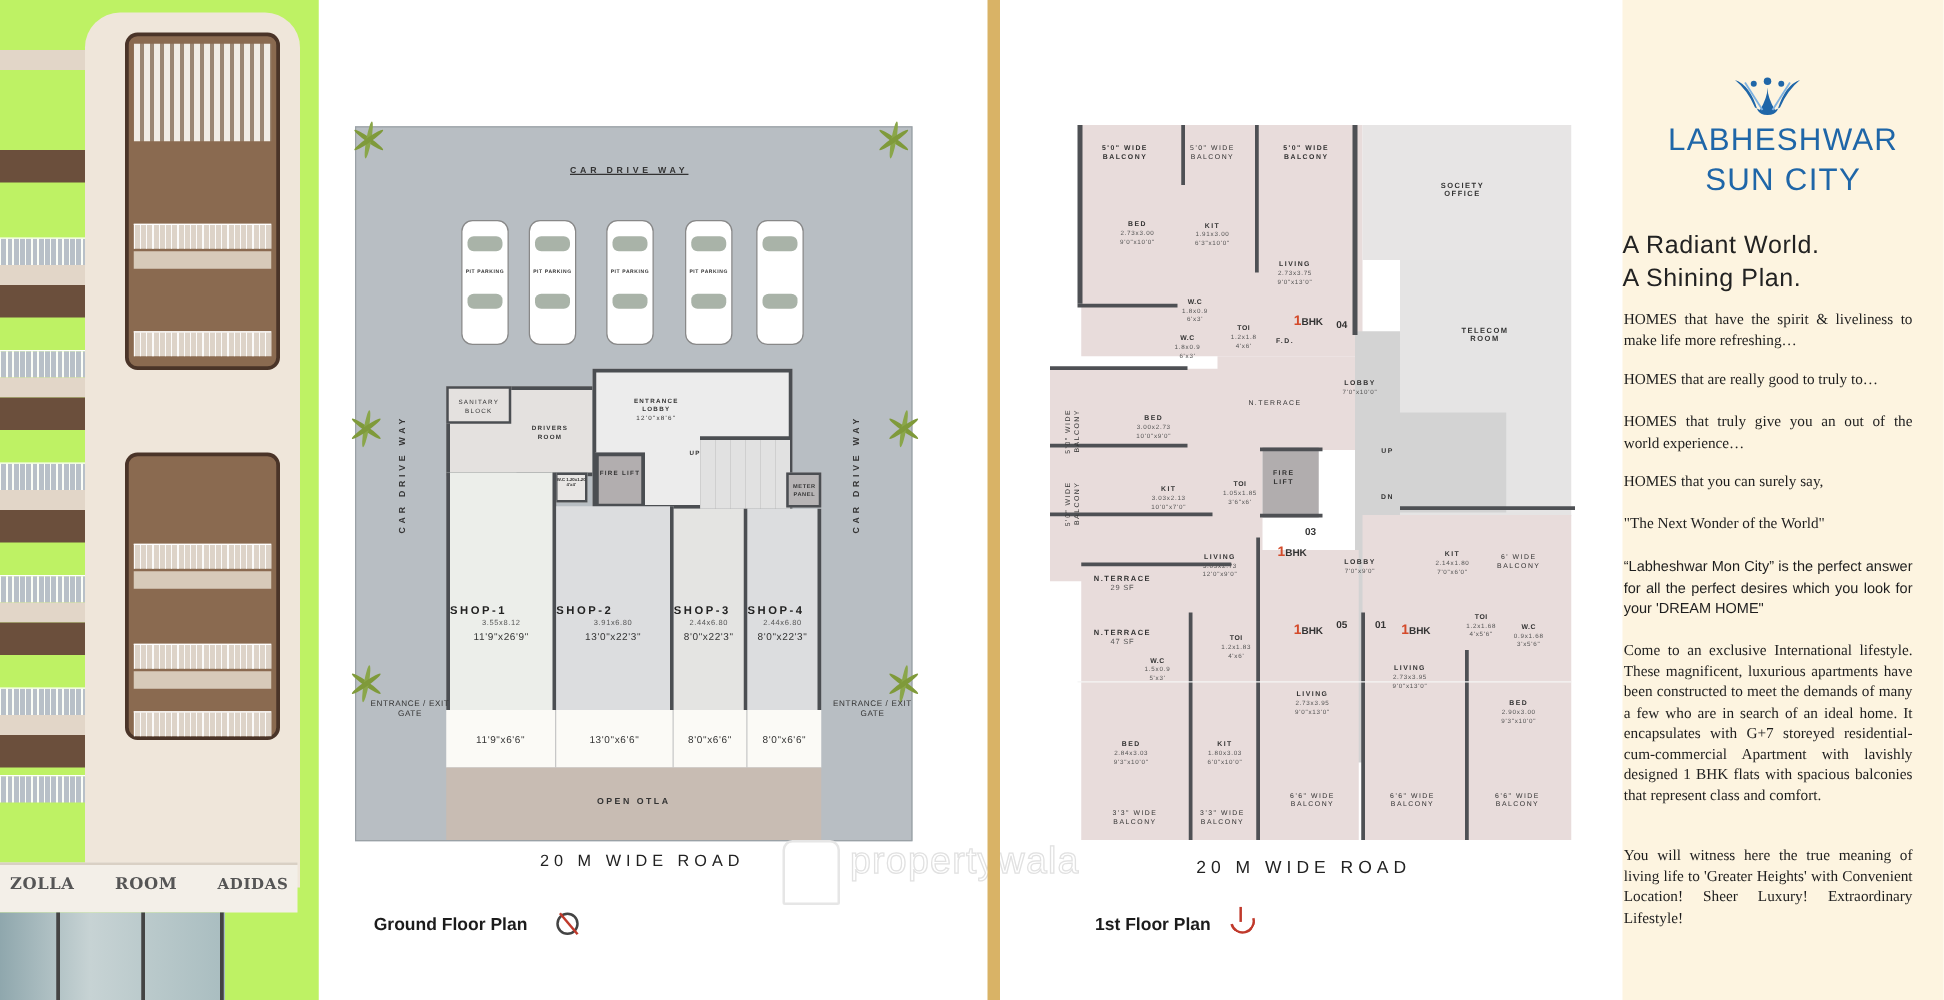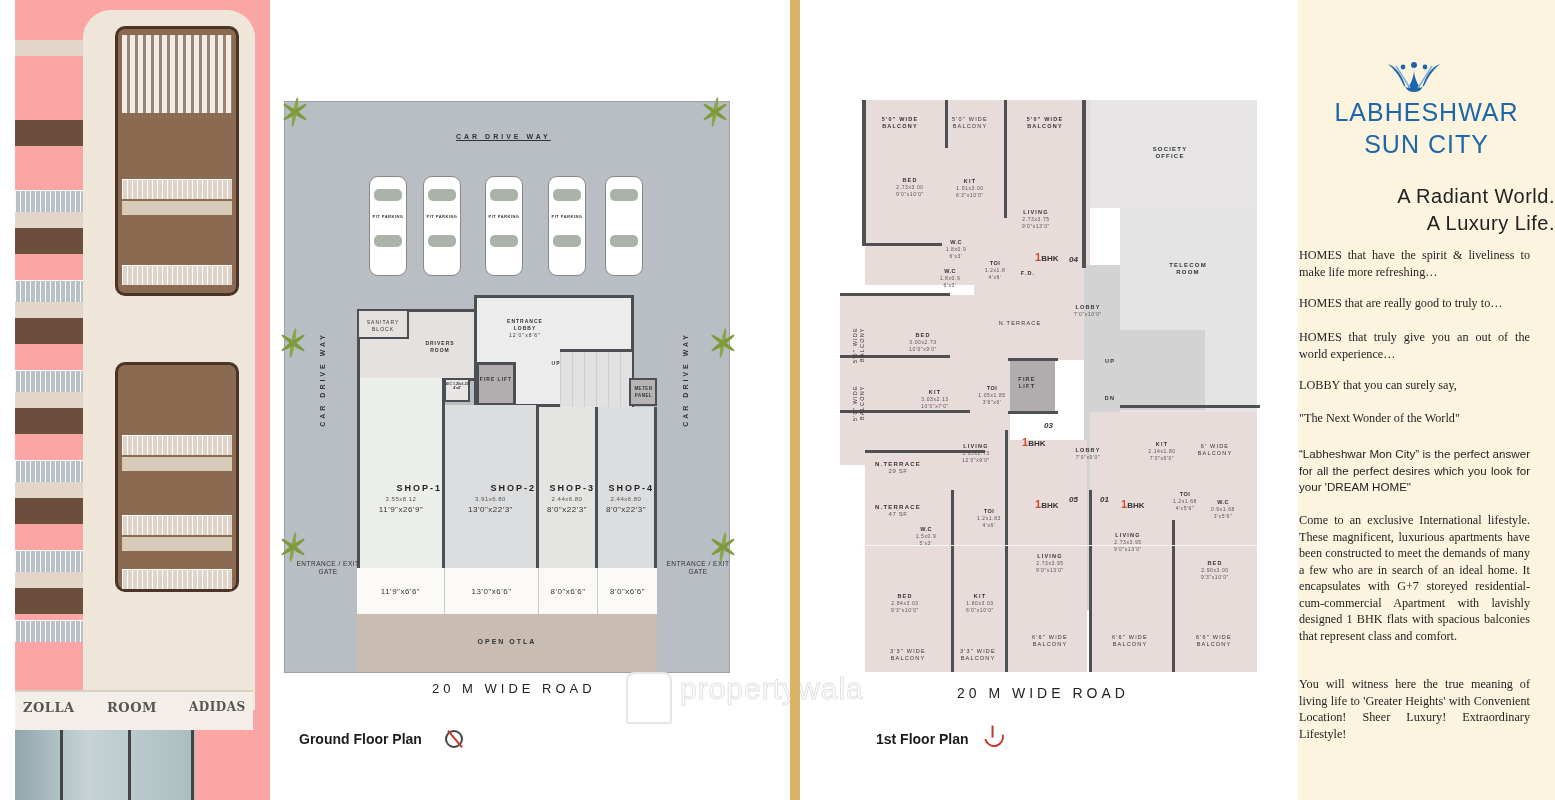--- a/index.html
+++ b/index.html
@@ -1,20 +1,20 @@
 <!DOCTYPE html>
 <html><head>
 <meta charset="utf-8">
 <style>
   * { box-sizing: border-box; margin: 0; padding: 0; }
   html, body { width: 1555px; height: 800px; overflow: hidden; background: #ffffff; }
   body { position: relative; font-family: "Liberation Sans", sans-serif; color: #333; }
 
   
-  .render { position: absolute; left: 15px; top: 0; width: 255px; height: 800px; background: #fca5a5; overflow: hidden; }
+  .render { position: absolute; left: 0; top: 0; width: 255px; height: 800px; background: #bef264; overflow: hidden; }
   .bld-tower { position: absolute; left: 68px; top: 10px; width: 172px; height: 700px; background: #efe6da; border-radius: 28px 28px 0 0; }
   .bld-frame { position: absolute; left: 100px; top: 26px; width: 124px; height: 270px; border: 3px solid #4a3428; border-radius: 10px; background: #8a6a50; }
   .bld-frame.f2 { top: 362px; height: 230px; }
   .louver { position: absolute; left: 4px; right: 4px; top: 6px; height: 78px;
             background: repeating-linear-gradient(90deg, #f1ece5 0 5px, #9b8673 5px 8px); }
   .balc { position: absolute; left: 4px; right: 4px; height: 20px; background: #ddd3c8; border-top: 1px solid #fff;
           background-image: repeating-linear-gradient(90deg, rgba(255,255,255,.9) 0 1px, transparent 1px 5px); }
   .slab { position: absolute; left: 4px; right: 4px; height: 14px; background: #d7cab9; }
   .left-wing { position: absolute; left: 0; top: 40px; width: 82px; height: 640px; }
   .wing-slab { position: absolute; left: 0; width: 82px; height: 16px; background: #e2d6c8; }
@@ -33,21 +33,21 @@
   
   .gf-plot { position: absolute; left: 284px; top: 101px; width: 446px; height: 572px; background: #b8bec3; border: 1px solid #9aa1a6; }
   .gf-label { position: absolute; font-size: 7px; letter-spacing: 3px; color: #333; font-weight: bold; }
   .vtext { writing-mode: vertical-rl; transform: rotate(180deg); }
   .car { position: absolute; top: 176px; width: 38px; height: 100px; background: #fff; border: 1px solid #888; border-radius: 9px; }
   .car .ws { position: absolute; left: 4px; right: 4px; height: 12px; background: #a9b3a8; border-radius: 5px; }
   .car .lbl { position: absolute; top: 37px; width: 100%; text-align: center; font-size: 4px; letter-spacing: .5px; color: #333; font-weight: bold; line-height: 5px; }
   .room { position: absolute; border: 3px solid #4b4e52; }
   .room-text { position: absolute; text-align: center; font-size: 5px; letter-spacing: 1px; color: #333; line-height: 7px; font-weight: bold; }
   .shop { position: absolute; top: 378px; height: 190px; border-right: 3px solid #4b4e52; }
-  .shop-name { position: absolute; top: 105px; width: 100%; text-align: right; font-size: 9px; font-weight: bold; letter-spacing: 2px; color: #222; }
+  .shop-name { position: absolute; top: 105px; width: 100%; text-align: left; font-size: 9px; font-weight: bold; letter-spacing: 2px; color: #222; }
   .shop-metric { position: absolute; top: 118px; width: 100%; text-align: center; font-size: 6px; color: #555; letter-spacing: .5px; }
   .shop-imp { position: absolute; top: 127px; width: 100%; text-align: center; font-size: 8px; color: #333; letter-spacing: .5px; }
   .otla-strip { position: absolute; left: 357px; top: 568px; width: 300px; height: 46px; background: #fbfaf6; }
   .otla-cell { position: absolute; top: 0; height: 46px; border-right: 1px solid #c7c7c7; font-size: 8px; letter-spacing: .5px; color: #333; display: flex; align-items: center; justify-content: center; }
   .otla { position: absolute; left: 357px; top: 614px; width: 300px; height: 58px; background: #c8bcb3; }
   .road-label { position: absolute; font-size: 13px; letter-spacing: 4px; color: #222; }
   .plan-title { position: absolute; font-size: 14px; font-weight: bold; color: #1c1c1c; font-family: "Liberation Sans", sans-serif; }
   .compass { position: absolute; width: 18px; height: 18px; border: 2px solid #444; border-radius: 50%; }
   .compass::after { content: ""; position: absolute; left: 7px; top: -4px; width: 2px; height: 22px; background: #c0392b; transform: rotate(-40deg); }
   .compass2 { position: absolute; width: 20px; height: 20px; border: 2px solid #c0392b; border-radius: 50%; border-top-color: transparent; border-left-color: transparent; transform: rotate(30deg); }
@@ -61,27 +61,27 @@
 
   
   .ff-wrap { position: absolute; left: 862px; top: 100px; width: 395px; height: 572px; }
   .ff-block { position: absolute; background: #e8dcdb; }
   .ff-grey { position: absolute; background: #d3d3d3; }
   .ff-wall { position: absolute; background: #4e5054; }
   .ff-text { position: absolute; text-align: center; font-size: 5.5px; letter-spacing: 1.2px; color: #333; line-height: 7px; font-weight: bold; }
   .ff-sub { font-weight: normal; color: #555; font-size: 5px; letter-spacing: .6px; display: block; }
   .bhk { position: absolute; font-size: 8px; font-weight: bold; color: #333; }
   .bhk b { color: #d44a2a; font-size: 11px; }
-  .unitno { position: absolute; font-size: 8px; font-weight: bold; color: #333; font-style: italic; }
+  .unitno { position: absolute; font-size: 8px; font-weight: bold; color: #333; }
 
   
   .logo-mark { position: absolute; left: 1386px; top: 58px; width: 56px; height: 36px; }
   .brand-1 { position: absolute; left: 1298px; top: 98px; width: 257px; text-align: center; font-size: 25px; color: #1f66a8; letter-spacing: 1px; }
   .brand-2 { position: absolute; left: 1298px; top: 130px; width: 257px; text-align: center; font-size: 25px; color: #1f66a8; letter-spacing: 1px; }
-  .tagline { position: absolute; left: 1298px; width: 257px; text-align: right; font-size: 20px; color: #222; letter-spacing: .5px; }
+  .tagline { position: absolute; left: 1298px; width: 257px; text-align: left; font-size: 20px; color: #222; letter-spacing: .5px; }
   .para { position: absolute; left: 1299px; width: 231px; font-family: "Liberation Serif", serif; font-size: 12.2px; line-height: 16.5px; color: #1e1e1e; text-align: justify; }
 </style>
 </head>
 <body>
 
 <div class="render">
   <div class="left-wing">
     <div class="wing-slab" style="top:0"></div>
     <div class="wing-shade" style="top:80px"></div>
       <div class="wing-rail" style="top:150px"></div>
@@ -338,22 +338,22 @@
 <svg class="logo-mark" viewBox="0 0 56 36">
   <path d="M2 6 Q14 10 20 30 Q22 34 28 34 Q34 34 36 30 Q42 10 54 6 Q44 14 38 28 L34 30 Q28 20 28 12 Q28 20 22 30 L18 28 Q12 14 2 6 Z" fill="#1f66a8"></path>
   <circle cx="28" cy="7" r="3" fill="#1f66a8"></circle>
   <circle cx="17" cy="9" r="2.4" fill="#1f66a8"></circle>
   <circle cx="39" cy="9" r="2.4" fill="#1f66a8"></circle>
   <path d="M10 8 L24 30 M46 8 L32 30" stroke="#7fb2e0" stroke-width="1.5" fill="none"></path>
 </svg>
 <div class="brand-1">LABHESHWAR</div>
 <div class="brand-2">SUN CITY</div>
 <div class="tagline" style="top:185px">A Radiant World.</div>
-<div class="tagline" style="top:212px">A Luxury Life.</div>
+<div class="tagline" style="top:212px">A Shining Plan.</div>
 
 <div class="para" style="top:247px">HOMES that have the spirit &amp; liveliness to make life more refreshing…</div>
 <div class="para" style="top:295px">HOMES that are really good to truly to…</div>
 <div class="para" style="top:329px">HOMES that truly give you an out of the world experience…</div>
-<div class="para" style="top:377px">LOBBY that you can surely say,</div>
+<div class="para" style="top:377px">HOMES that you can surely say,</div>
 <div class="para" style="top:410px">"The Next Wonder of the World"</div>
 <div class="para" style="top:446px;font-family:'Liberation Sans',sans-serif;font-size:11.6px">“Labheshwar Mon City” is the perfect answer for all the perfect desires which you look for your 'DREAM HOME"</div>
 <div class="para" style="top:512px">Come to an exclusive International lifestyle. These magnificent, luxurious apartments have been constructed to meet the demands of many a few who are in search of an ideal home. It encapsulates with G+7 storeyed residential-cum-commercial Apartment with lavishly designed 1 BHK flats with spacious balconies that represent class and comfort.</div>
 <div class="para" style="top:676px">You will witness here the true meaning of living life to 'Greater Heights' with Convenient Location! Sheer Luxury! Extraordinary Lifestyle!</div>
 
 </body></html>

